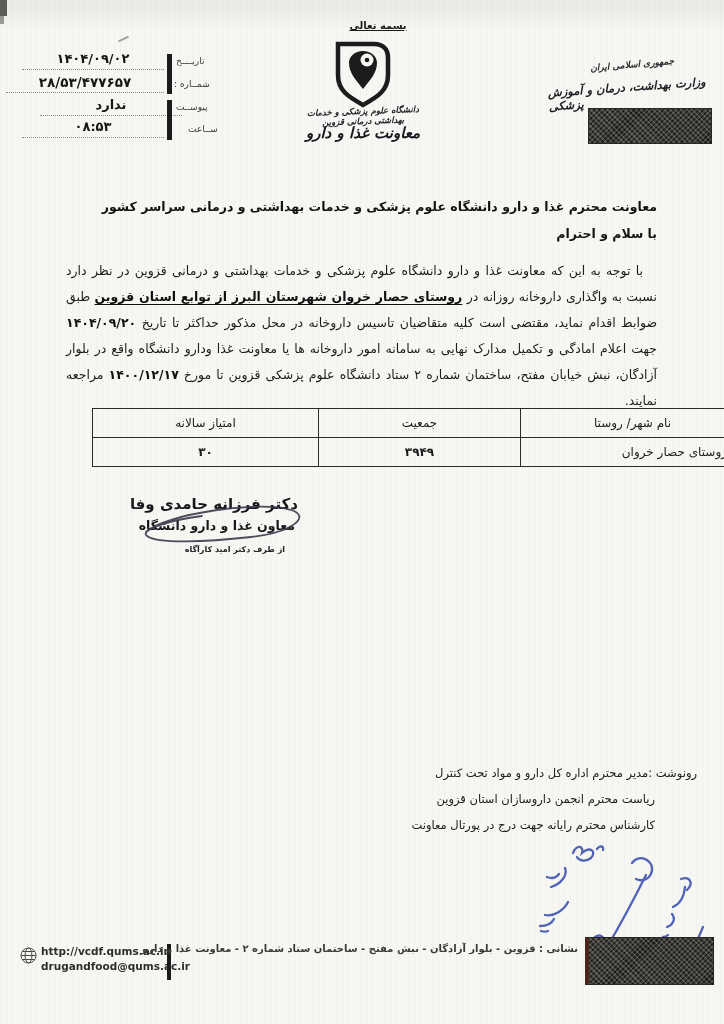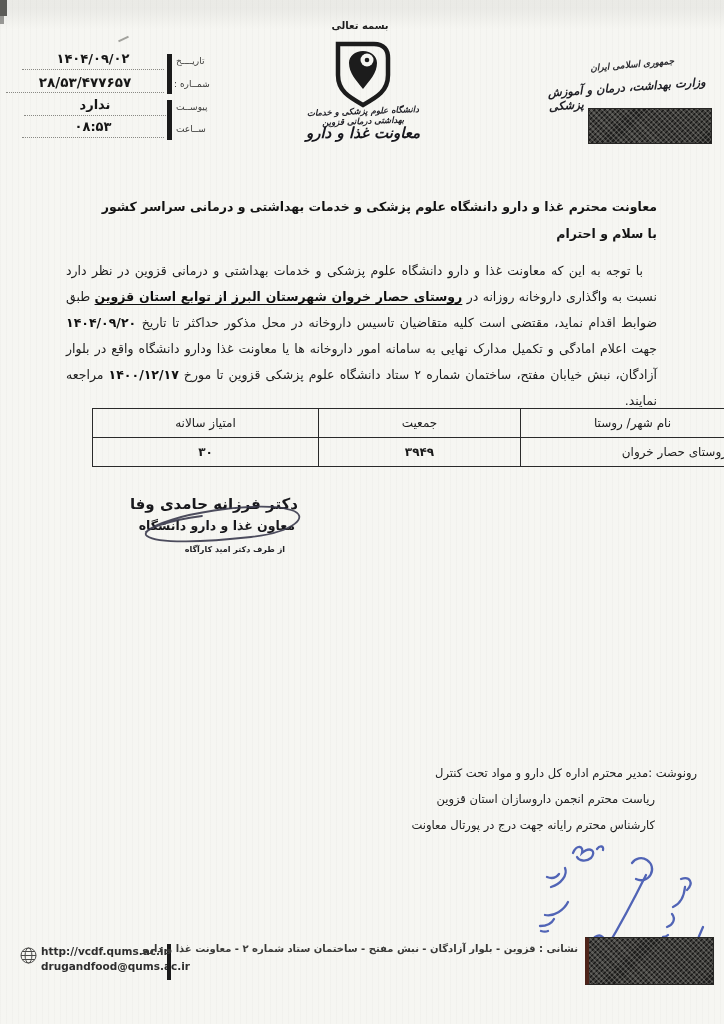--- a/index.html
+++ b/index.html
@@ -72,29 +72,29 @@
   <div class="mark" style="left:0;top:34;width:4px;height:24px;opacity:.6;"></div>
   <div class="mark" style="left:118;top:38;width:11px;height:2px;transform:rotate(-25deg);opacity:.55;left:118px;top:38px;"></div>
 
   <div class="hlabel rtl" style="left:176px;top:56px;">تاریــــخ</div>
   <div class="dotline rtl" style="left:22px;top:50px;width:142px;">۱۴۰۴/۰۹/۰۲</div>
 
   <div class="hlabel rtl" style="left:174px;top:79px;">شمــاره :</div>
   <div class="dotline rtl" style="left:6px;top:73px;width:158px;font-size:13.5px;">۲۸/۵۳/۴۷۷۶۵۷</div>
 
   <div class="hlabel rtl" style="left:176px;top:102px;">پیوســت</div>
-  <div class="dotline rtl" style="left:24px;top:96px;width:142px;">ندارد</div>
+  <div class="dotline rtl" style="left:40px;top:96px;width:142px;">ندارد</div>
 
-  <div class="hlabel rtl" style="left:176px;top:124px;">ســاعت</div>
+  <div class="hlabel rtl" style="left:188px;top:124px;">ســاعت</div>
   <div class="dotline rtl" style="left:22px;top:118px;width:142px;">۰۸:۵۳</div>
 
   <div class="vbar" style="left:167px;top:54px;height:40px;"></div>
   <div class="vbar" style="left:167px;top:100px;height:40px;"></div>
 
-  <div class="abs besmele" style="left:312px;top:20px;width:96px;">بسمه تعالی</div>
+  <div class="abs besmele" style="left:330px;top:20px;width:96px;text-decoration:underline;">بسمه تعالی</div>
 
   <div class="abs" style="left:333px;top:36px;">
     <svg width="60" height="72" viewBox="0 0 60 72">
       <path d="M6 8 H41 C51 8 55 14 55 22 V39 C55 55 44 61 30 69 C16 61 5 55 5 39 V8 Z" fill="none" stroke="#1c1c1c" stroke-width="4.5"></path>
       <path d="M30 15 C38 15 44 20 44 27 C44 37 37 44 30 53 C23 44 16 37 16 27 C16 20 22 15 30 15 Z" fill="#1c1c1c"></path>
       <circle cx="34" cy="24" r="6.5" fill="#f6f6f2"></circle>
       <circle cx="34" cy="24" r="2.3" fill="#1c1c1c"></circle>
     </svg>
   </div>
 

